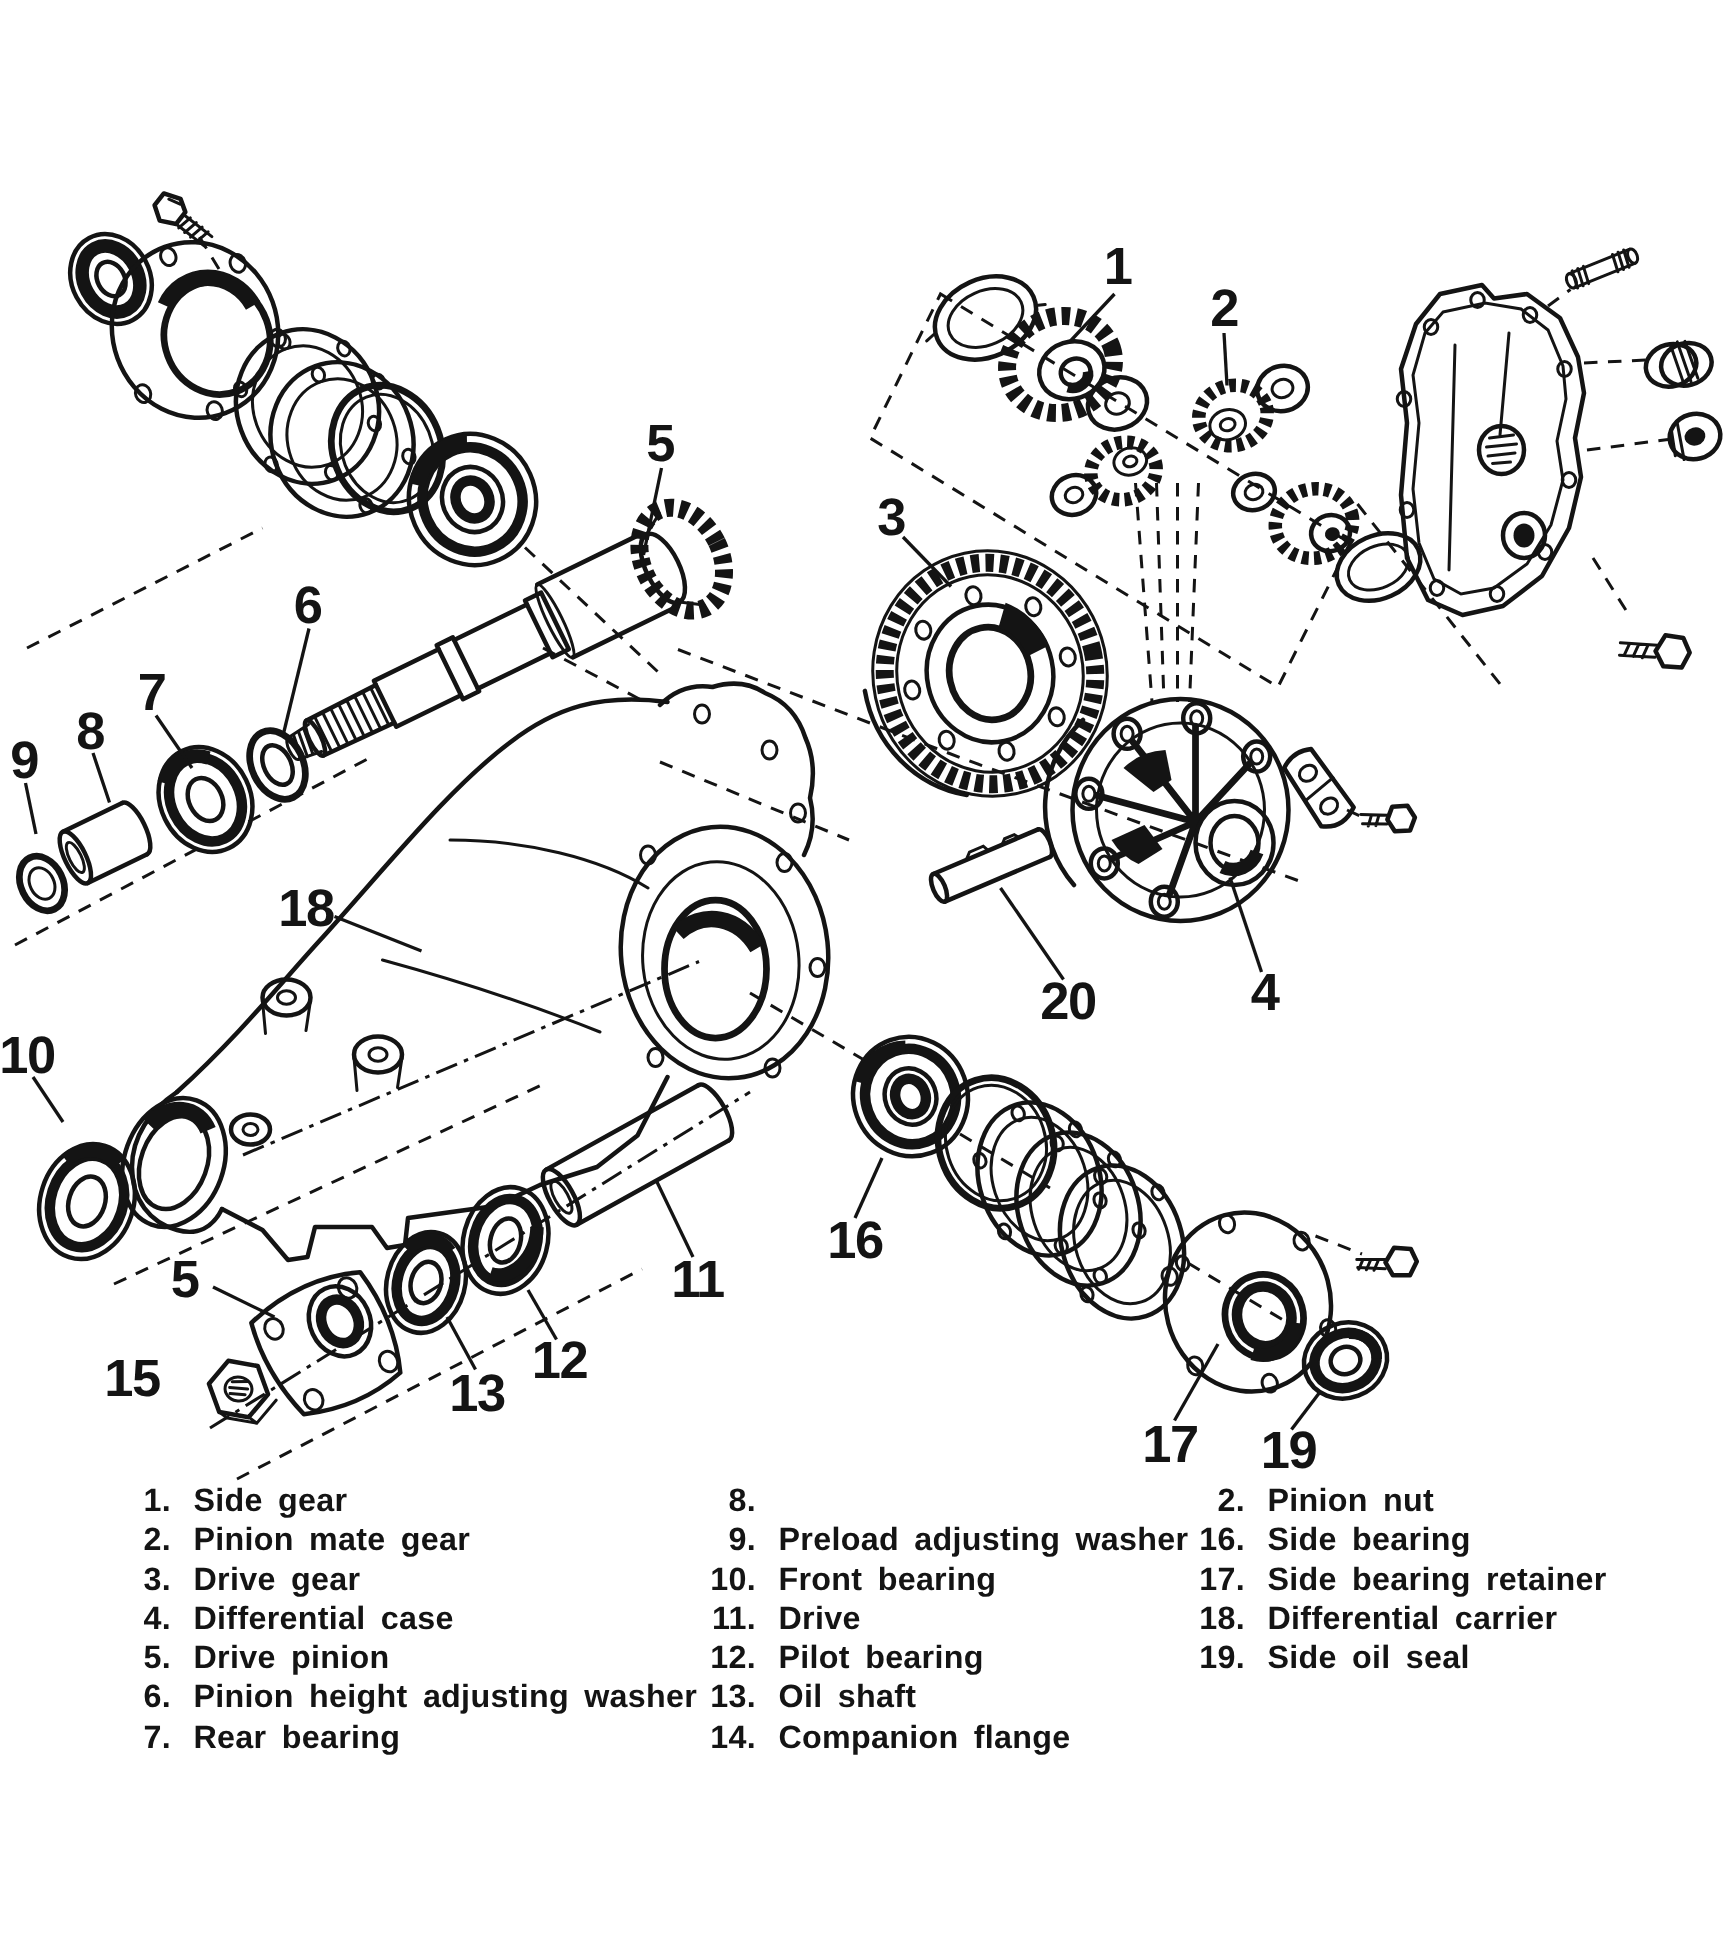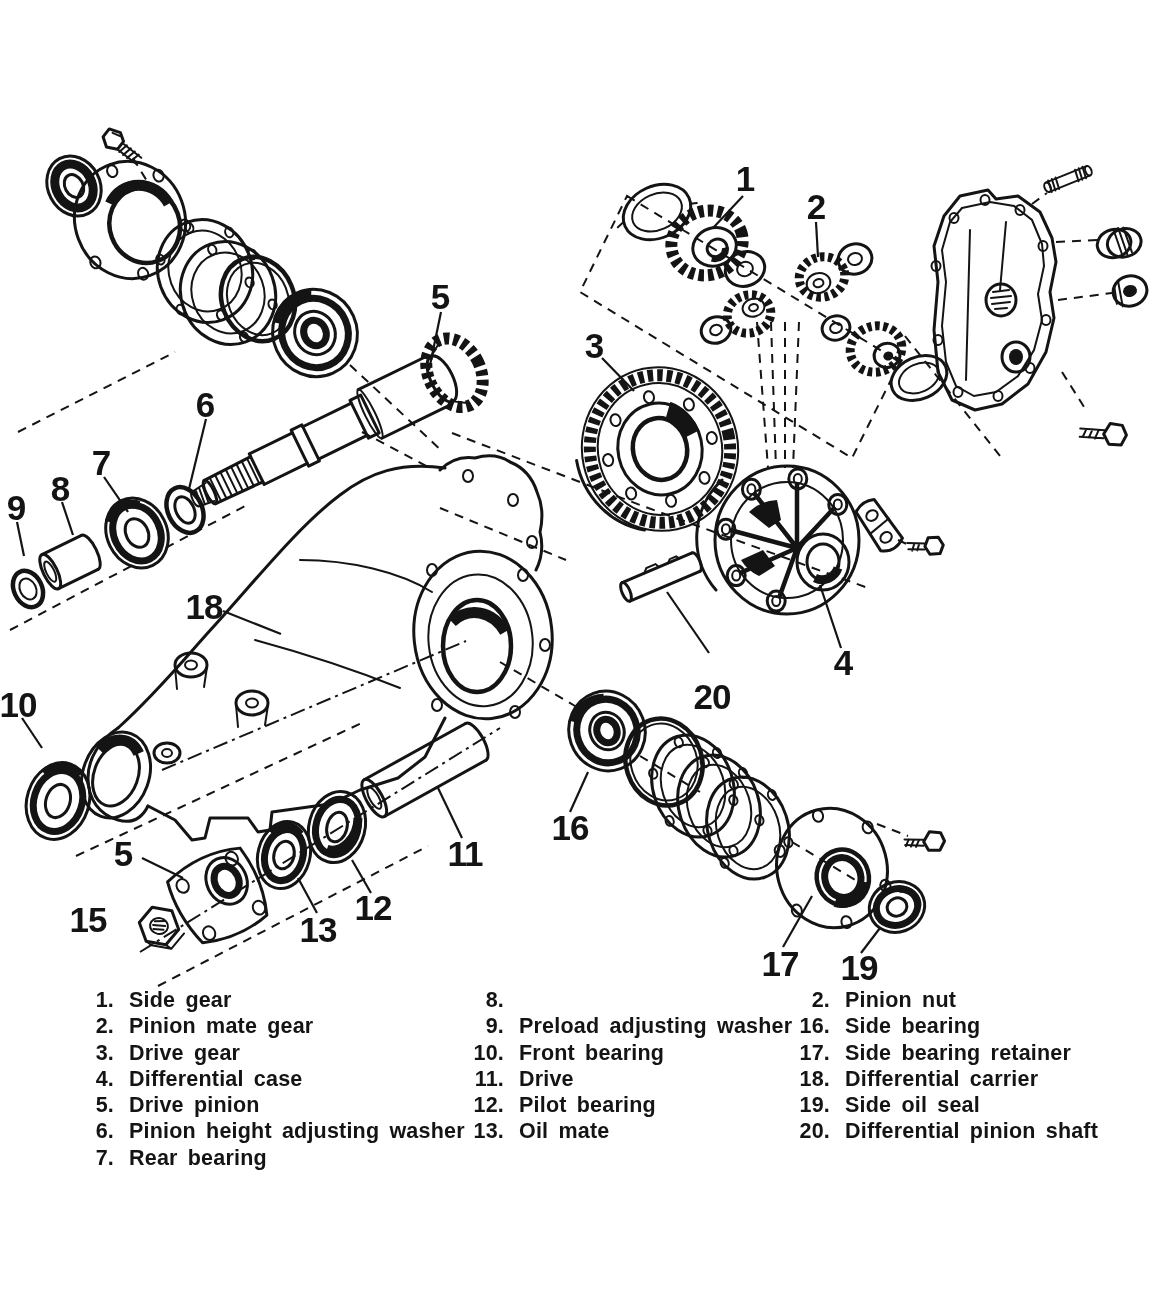--- a/index.html
+++ b/index.html
@@ -497,21 +497,21 @@
   <div class="callout" style="left:18px;top:704px">10</div>
   <div class="callout" style="left:465px;top:853px">11</div>
   <div class="callout" style="left:373px;top:907px">12</div>
   <div class="callout" style="left:318px;top:929px">13</div>
   <div class="callout" style="left:123px;top:853px">5</div>
   <div class="callout" style="left:88px;top:919px">15</div>
   <div class="callout" style="left:570px;top:827px">16</div>
   <div class="callout" style="left:780px;top:963px">17</div>
   <div class="callout" style="left:204px;top:606px">18</div>
   <div class="callout" style="left:859px;top:967px">19</div>
-  <div class="callout" style="left:712px;top:696px">20</div>
+  <div class="callout" style="left:712px;top:668px">20</div>
 
   <div class="legend-col c1" style="left:58px">
     <div class="lrow">
         <span class="lnum">1.</span>
         <span class="llab">Side gear</span>
       </div>
     <div class="lrow">
         <span class="lnum">2.</span>
         <span class="llab">Pinion mate gear</span>
       </div>
@@ -551,21 +551,25 @@
     <div class="lrow">
         <span class="lnum">11.</span>
         <span class="llab">Drive</span>
       </div>
     <div class="lrow">
         <span class="lnum">12.</span>
         <span class="llab">Pilot bearing</span>
       </div>
     <div class="lrow">
         <span class="lnum">13.</span>
-        <span class="llab">Oil mate</span>
+        <span class="llab">Oil shaft</span>
+      </div>
+    <div class="lrow">
+        <span class="lnum">14.</span>
+        <span class="llab">Companion flange</span>
       </div>
   </div>
   <div class="legend-col c3" style="left:786px">
     <div class="lrow">
         <span class="lnum">2.</span>
         <span class="llab">Pinion nut</span>
       </div>
     <div class="lrow">
         <span class="lnum">16.</span>
         <span class="llab">Side bearing</span>
@@ -575,19 +579,15 @@
         <span class="llab">Side bearing retainer</span>
       </div>
     <div class="lrow">
         <span class="lnum">18.</span>
         <span class="llab">Differential carrier</span>
       </div>
     <div class="lrow">
         <span class="lnum">19.</span>
         <span class="llab">Side oil seal</span>
       </div>
-    <div class="lrow">
-        <span class="lnum">20.</span>
-        <span class="llab">Differential pinion shaft</span>
-      </div>
   </div>
 
 </div>
 
 </body></html>

